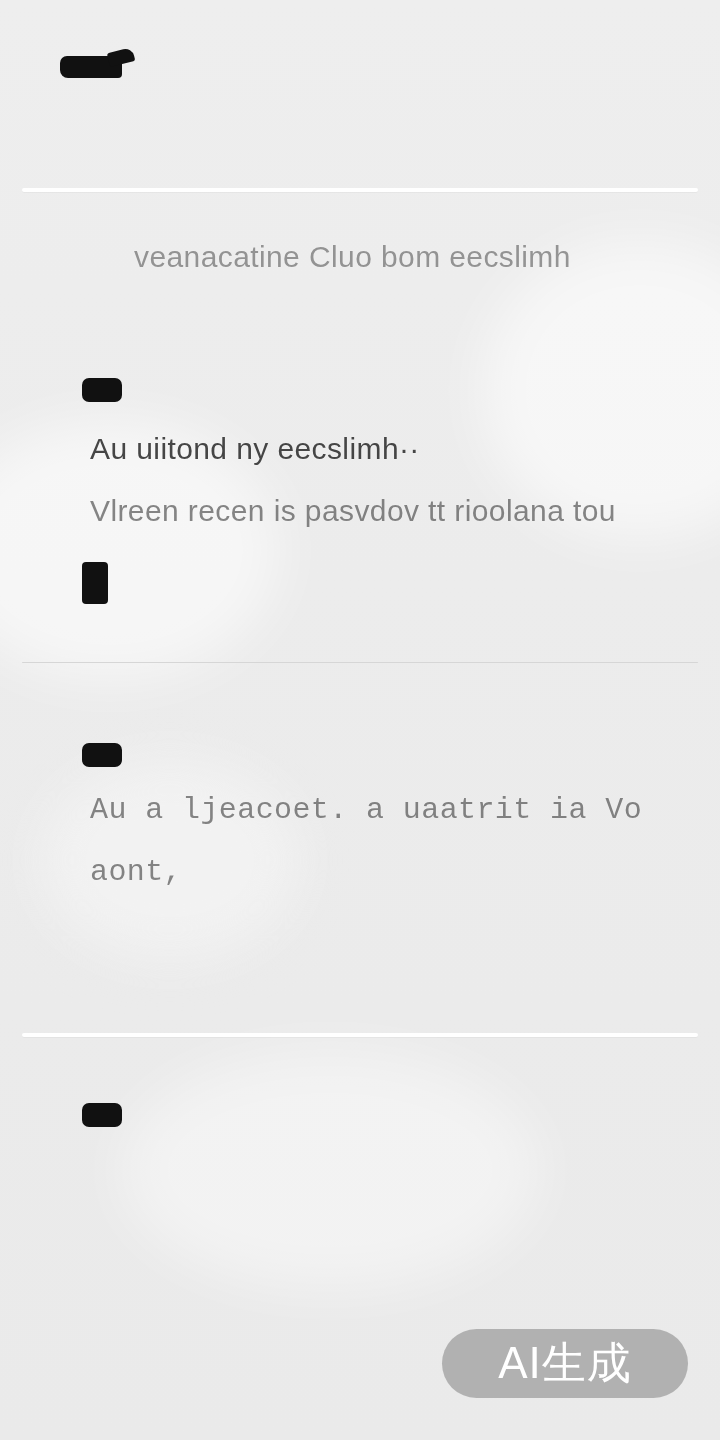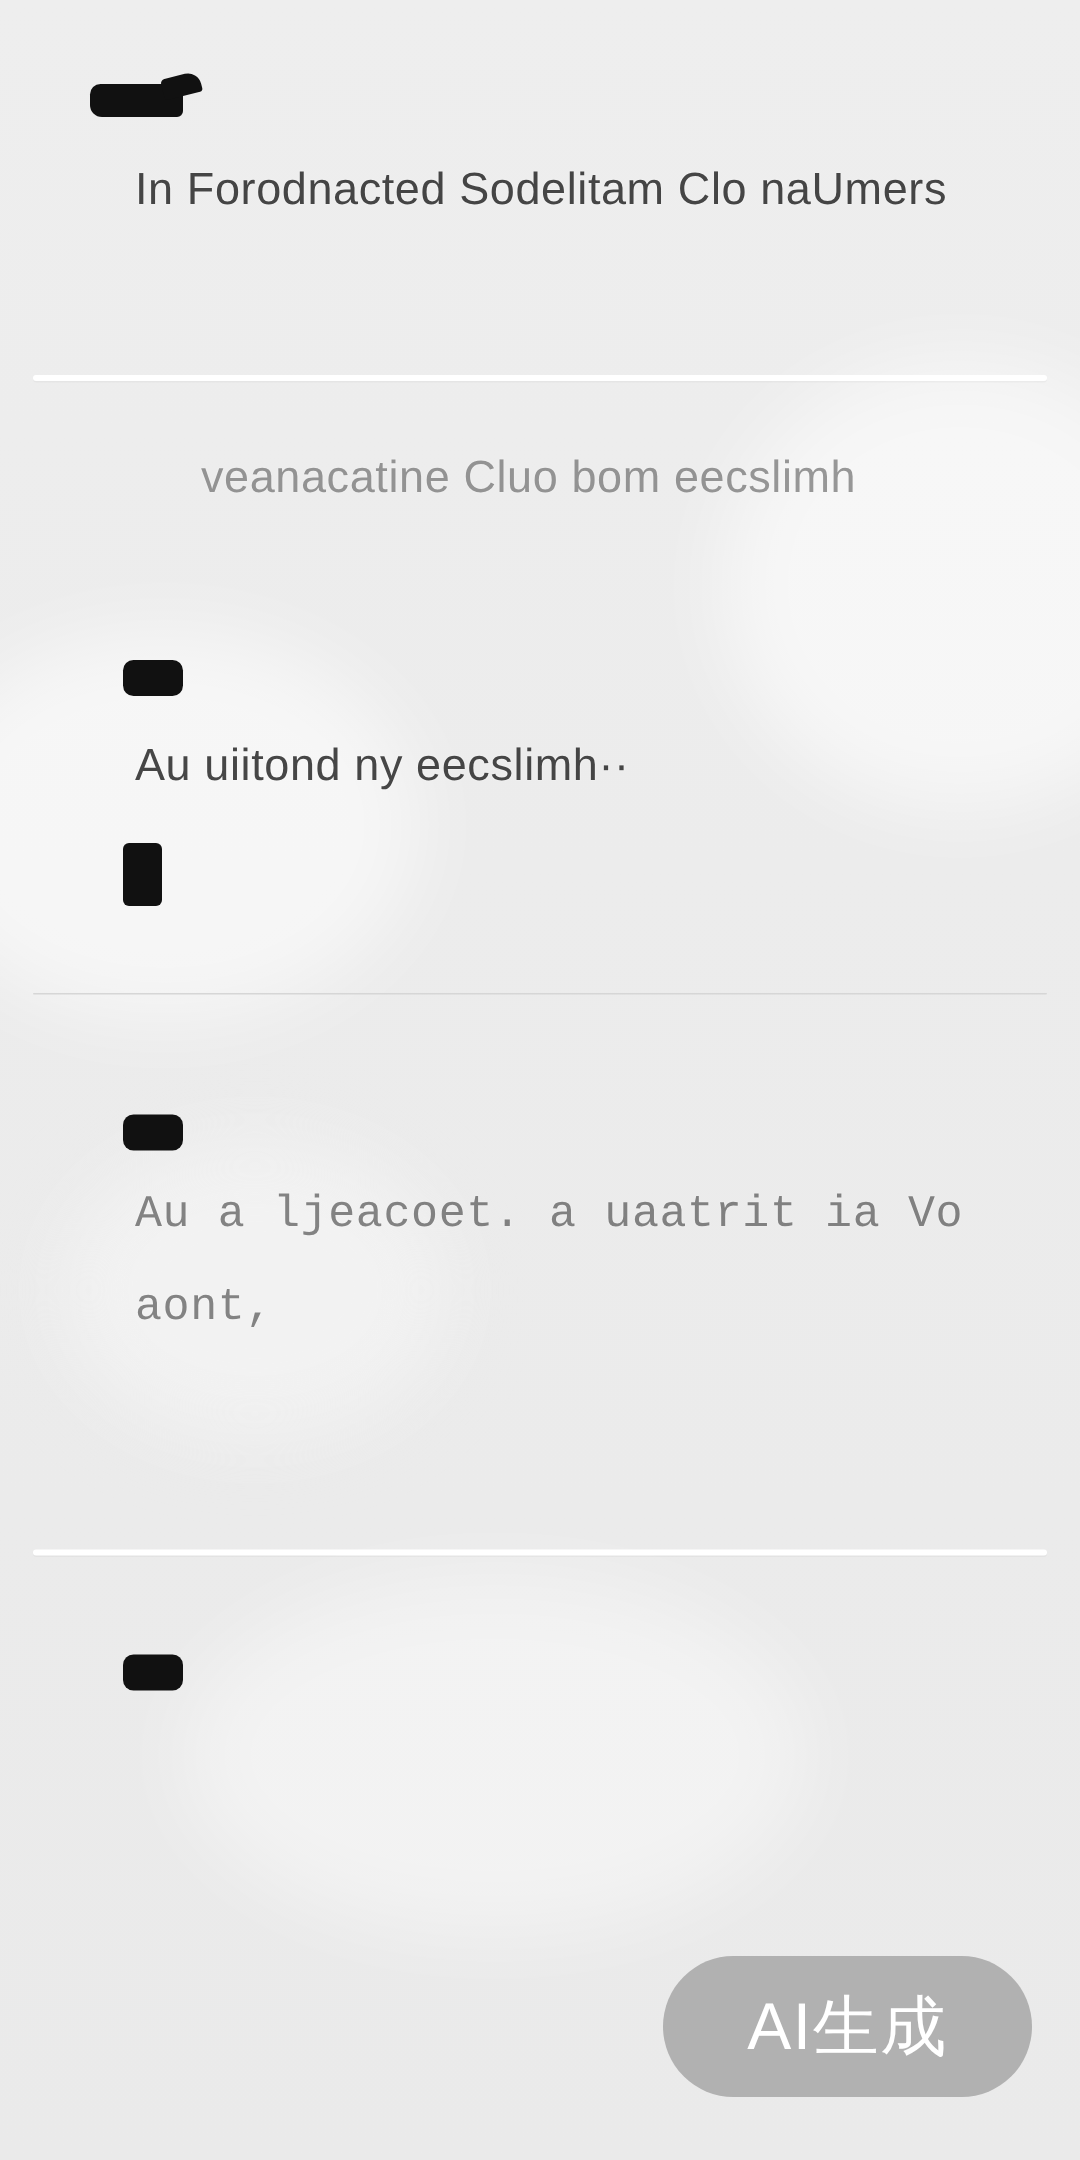--- a/index.html
+++ b/index.html
@@ -115,21 +115,21 @@
 
   .spacer-sm { height: 26px; }
   .spacer-md { height: 58px; }
   .spacer-lg { height: 96px; }
 
   .watermark {
     position: absolute;
     right: 32px;
     bottom: 42px;
     min-width: 246px;
-    height: 94px;
+    height: 69px;
     background: rgba(160,160,160,0.78);
     border-radius: 50px;
     display: flex;
     align-items: center;
     justify-content: center;
     color: #ffffff;
     font-size: 44px;
     letter-spacing: 1px;
     font-family: "Liberation Sans", sans-serif;
     padding: 0 34px;
@@ -146,35 +146,35 @@
   <div class="blotch b3"></div>
   <div class="blotch b4"></div>
 
   <div class="content">
 
     <div class="block" style="padding-top:96px;">
       <div class="marker-arrow">
         <div class="body"></div>
         <div class="tip2"></div>
       </div>
-      <div class="para">In Forodnacted Sodelitam Clo naUmers</div>
     </div>
 
     <div class="spacer-md"></div>
     <div class="divider"></div>
 
     <div class="block">
       <div class="para grey">veanacatine Cluo bom eecslimh</div>
     </div>
 
     <div class="spacer-lg"></div>
 
     <div class="block" style="padding-top:34px;">
       <div class="pill" style="top:-6px;"></div>
       <div class="para">Au uiitond ny eecslimh··</div>
+      <div class="para faded">Vlreen recen is pasvdov tt rioolana tou</div>
     </div>
 
     <div class="block" style="height:86px;">
       <div class="pill tall" style="top:20px;"></div>
     </div>
 
     <div class="divider thin"></div>
 
     <div class="spacer-sm"></div>
 

